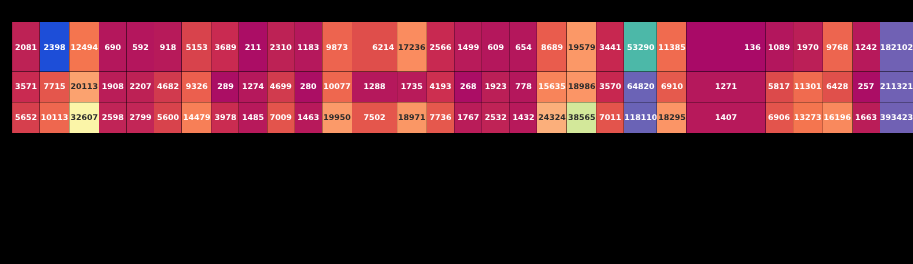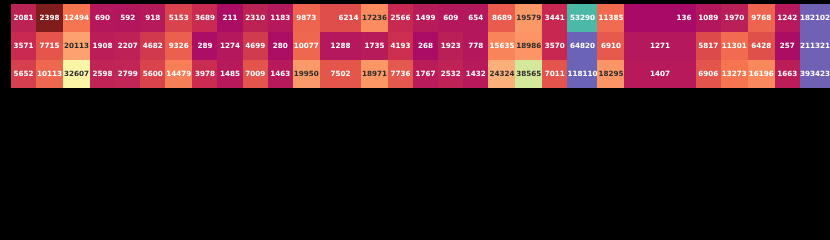--- a/index.html
+++ b/index.html
@@ -15,21 +15,21 @@
   }
   #figure {
     position: relative;
     width: 830px;
     height: 168px;
     background: #000000;
   }
   #heatmap {
     position: absolute;
     left: 11px;
-    top: 4px;
+    top: 20px;
     border-collapse: collapse;
     table-layout: fixed;
     border-spacing: 0;
   }
   #heatmap tr { height: 28px; }
   #heatmap td {
     width: 28px;
     height: 28px;
     padding: 0;
     margin: 0;
@@ -46,21 +46,21 @@
   }
 </style>
 </head>
 <body>
 
 <div id="figure">
   <table id="heatmap">
     <tbody>
         <tr>
           <td style="width: 28px; height: 28px; line-height: 28px; background-color: rgb(189, 34, 85); color: rgb(255, 255, 255);">2081</td>
-          <td style="width: 28px; height: 28px; line-height: 28px; background-color: #7f1d1d; color: rgb(255, 255, 255);">2398</td>
+          <td style="width: 28px; height: 45px; line-height: 28px; background-color: #1d4ed8; color: rgb(255, 255, 255);">2398</td>
           <td style="width: 28px; height: 28px; line-height: 28px; background-color: rgb(244, 117, 79); color: rgb(255, 255, 255);">12494</td>
           <td style="width: 28px; height: 28px; line-height: 28px; background-color: rgb(180, 23, 92); color: rgb(255, 255, 255);">690</td>
           <td style="width: 28px; height: 28px; line-height: 28px; background-color: rgb(180, 22, 93); color: rgb(255, 255, 255);">592</td>
           <td style="width: 28px; height: 28px; line-height: 28px; background-color: rgb(183, 26, 90); color: rgb(255, 255, 255);">918</td>
           <td style="width: 28px; height: 28px; line-height: 28px; background-color: rgb(216, 67, 76); color: rgb(255, 255, 255);">5153</td>
           <td style="width: 28px; height: 28px; line-height: 28px; background-color: rgb(201, 42, 81); color: rgb(255, 255, 255);">3689</td>
           <td style="width: 28px; height: 28px; line-height: 28px; background-color: rgb(171, 13, 101); color: rgb(255, 255, 255);">211</td>
           <td style="width: 28px; height: 28px; line-height: 28px; background-color: rgb(189, 34, 85); color: rgb(255, 255, 255);">2310</td>
           <td style="width: 28px; height: 28px; line-height: 28px; background-color: rgb(181, 24, 92); color: rgb(255, 255, 255);">1183</td>
           <td style="width: 28px; height: 28px; line-height: 28px; background-color: rgb(237, 100, 79); color: rgb(255, 255, 255);">9873</td>

